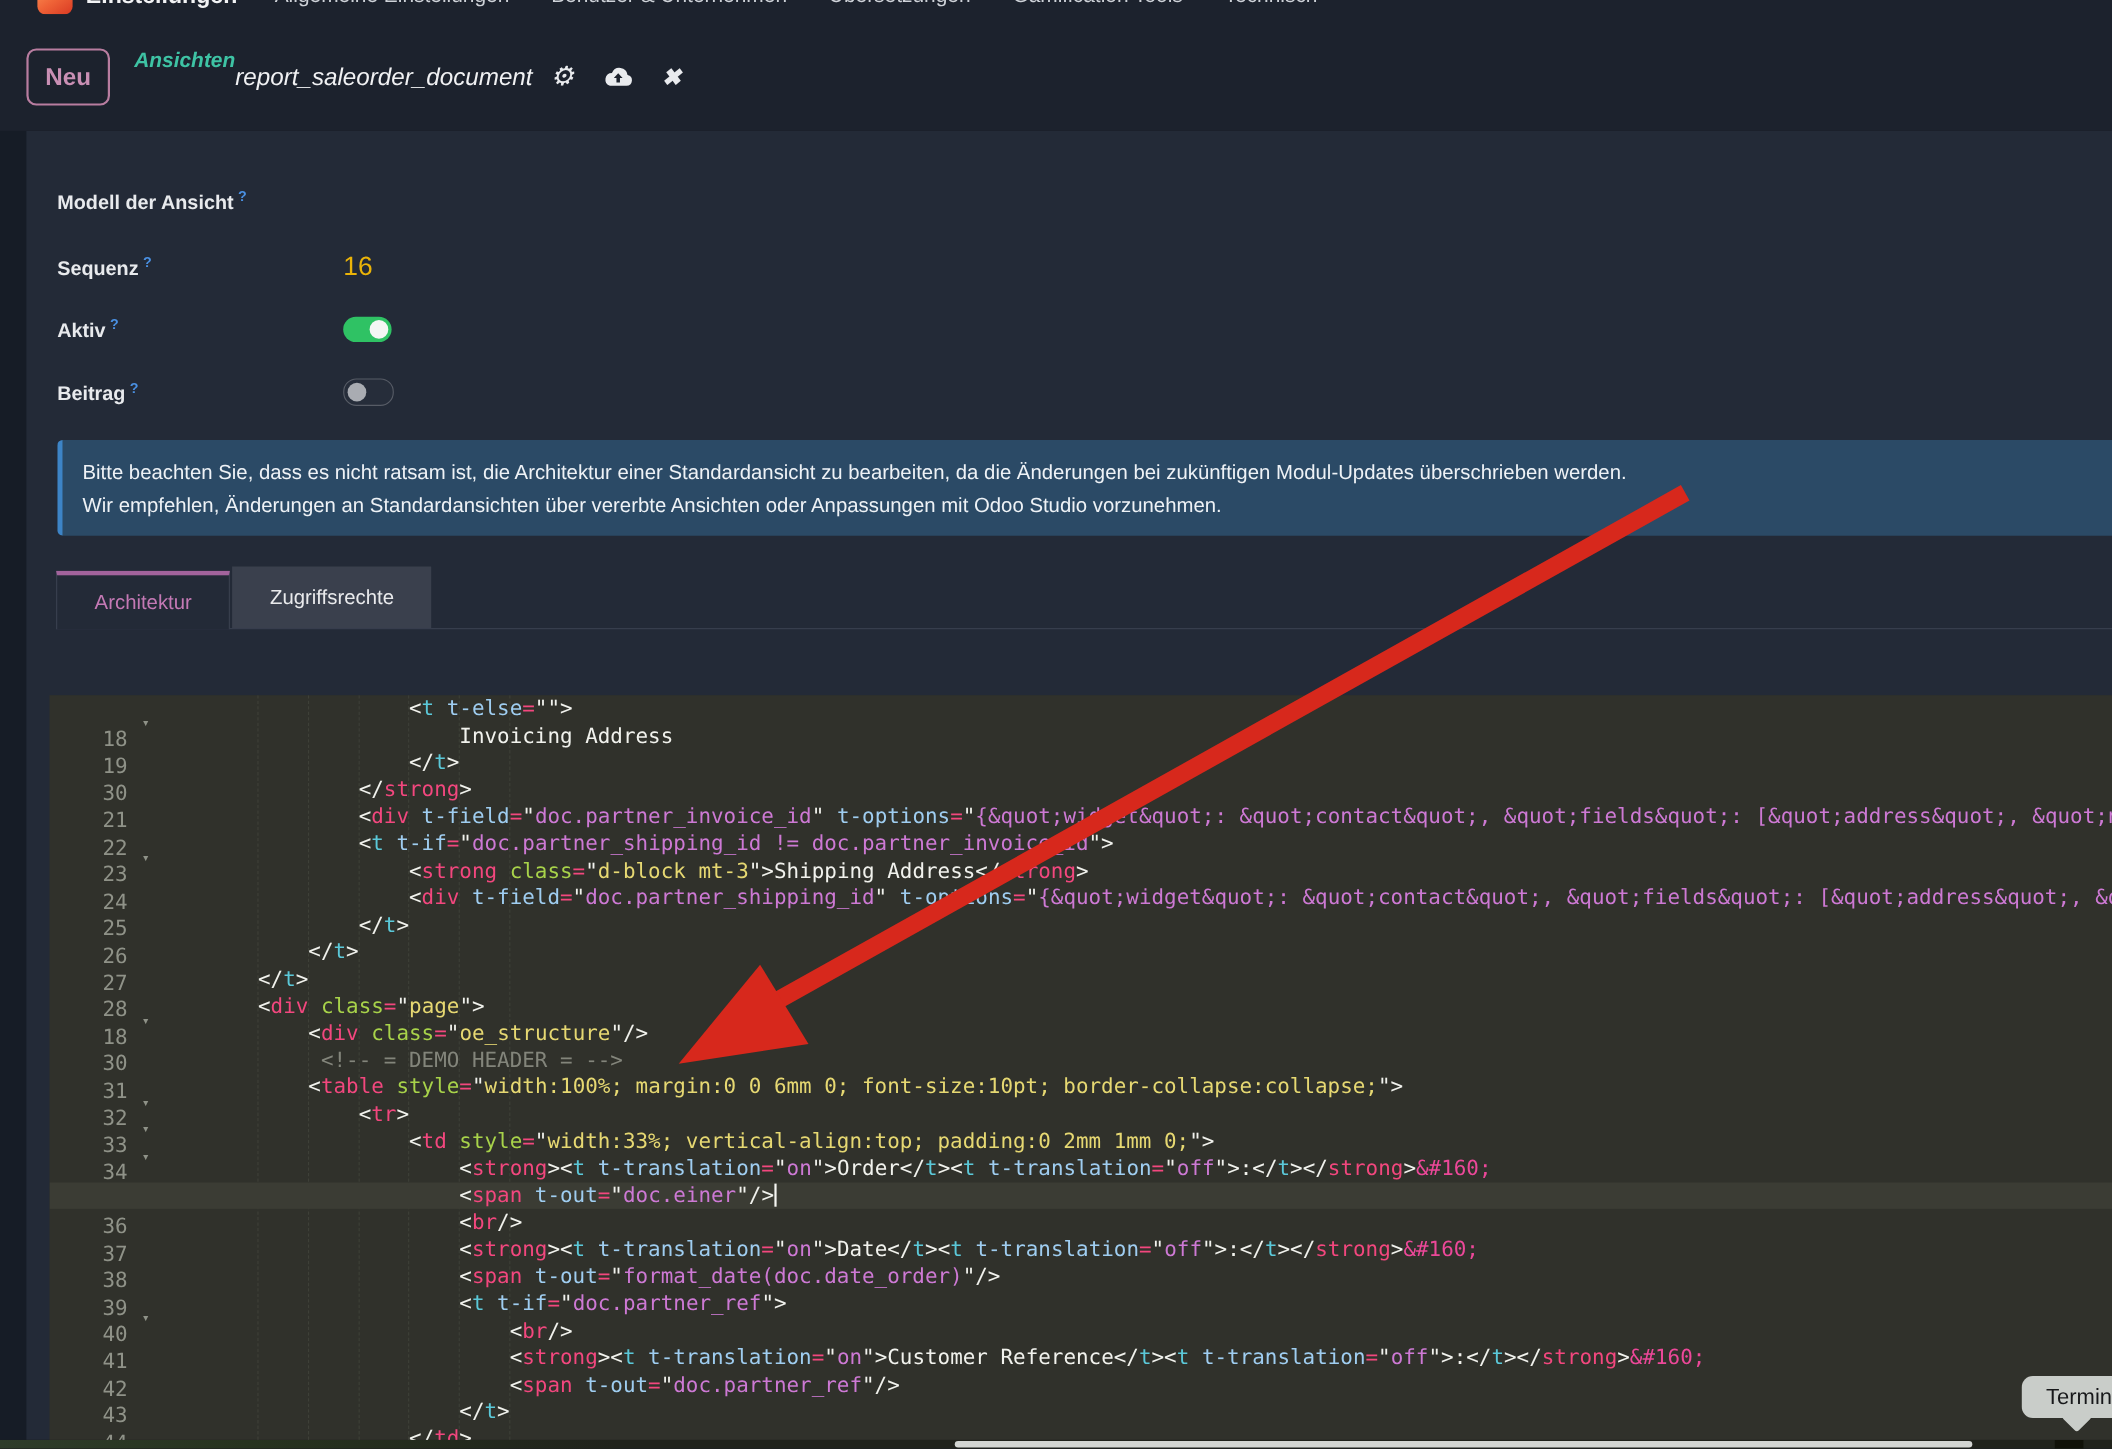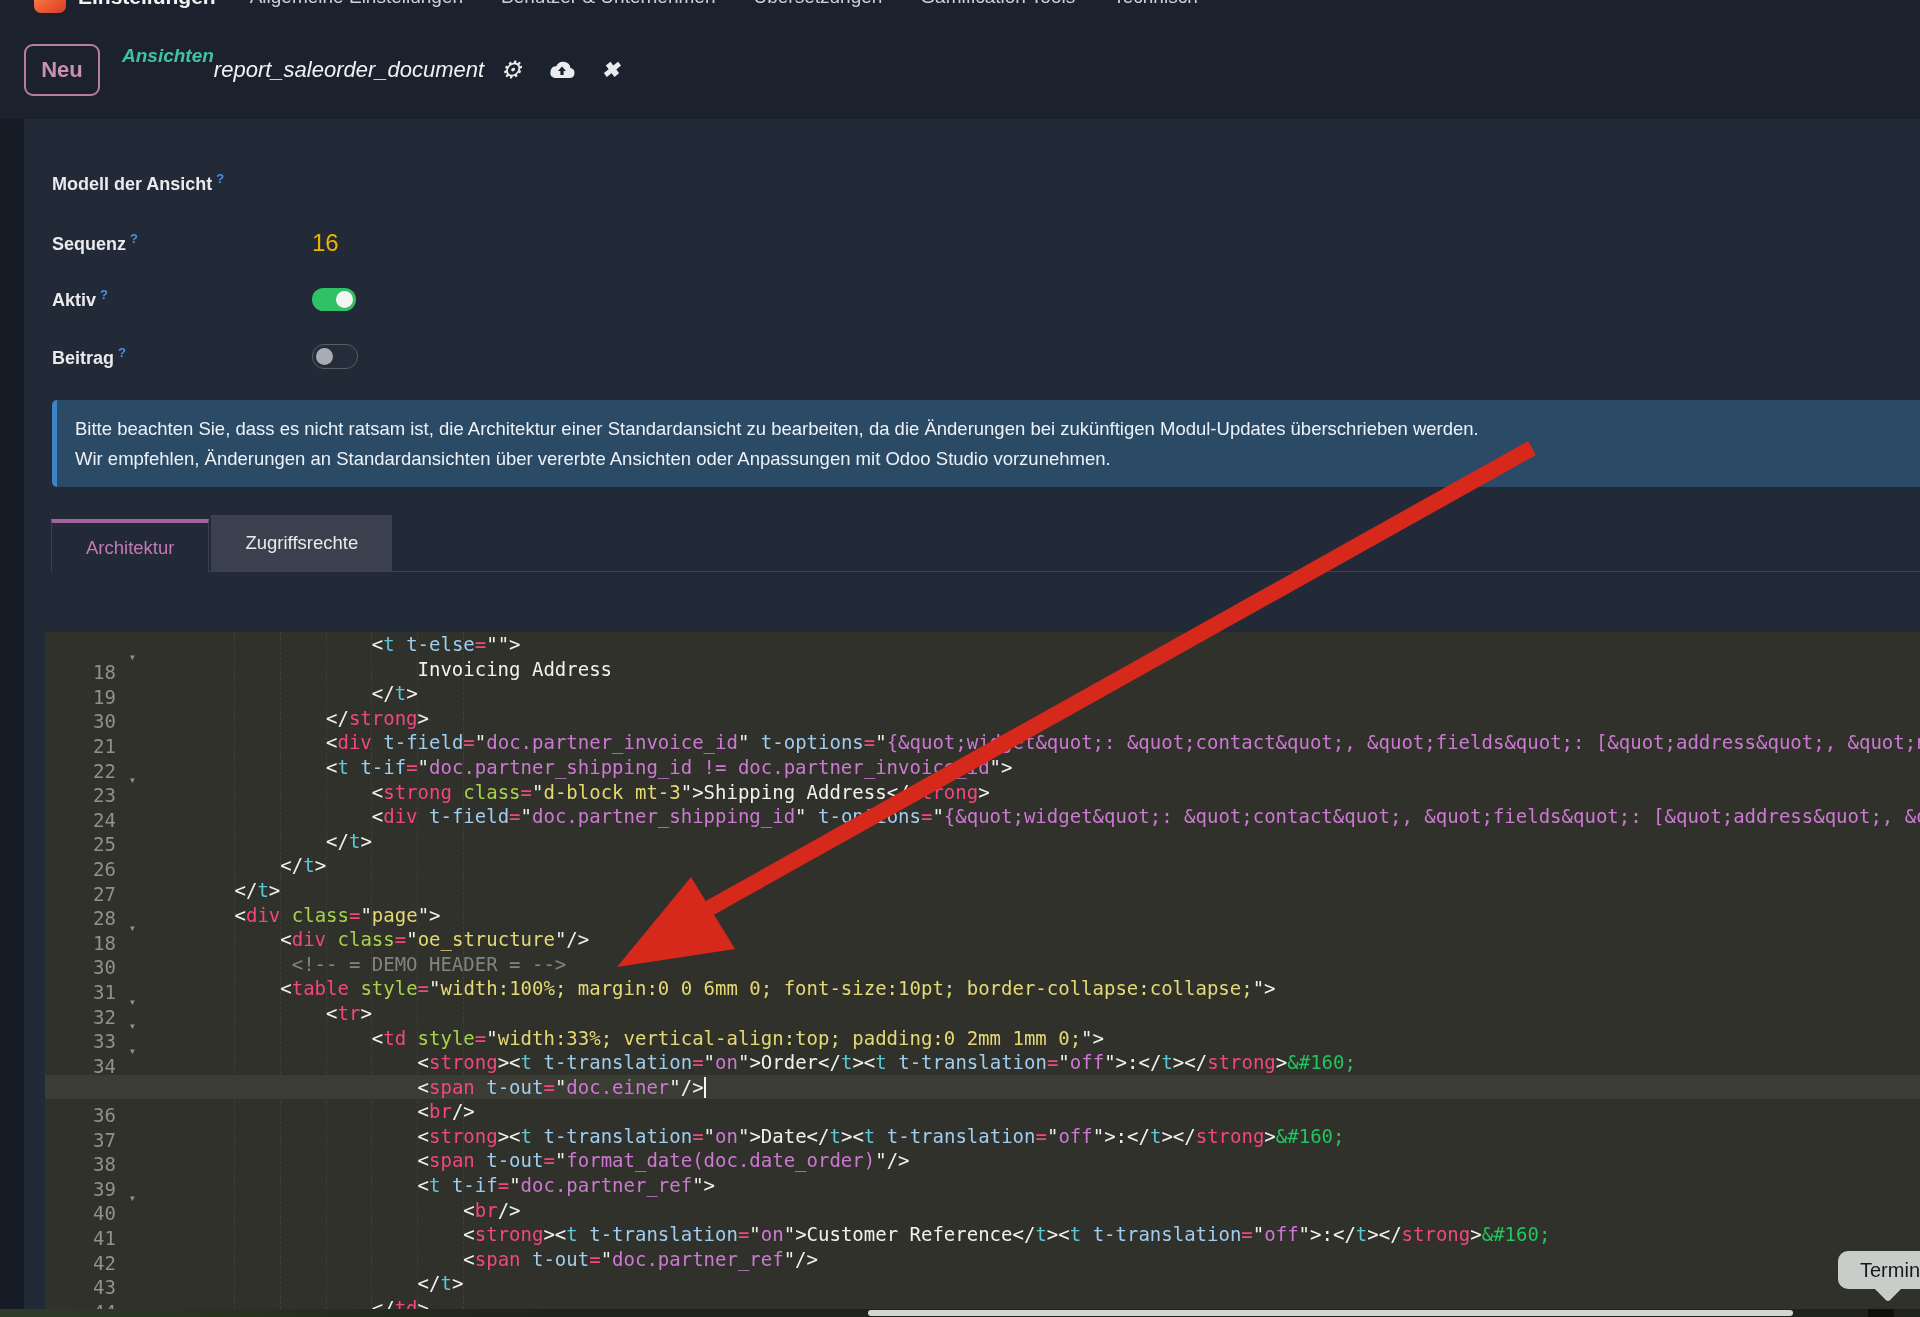--- a/index.html
+++ b/index.html
@@ -56,21 +56,21 @@
     overflow:hidden;cursor:text;}
   .iguide{position:absolute;top:0;bottom:0;width:0;border-left:1px dashed #3e4038;}
   .cl{display:flex;height:24.6px;align-items:center;position:relative;}
   .cl.activeline{background:#3b3c34;}
   .gut{flex:none;width:98px;position:relative;color:#8f9288;font:19px/24.6px "DejaVu Sans Mono",monospace;}
   .gut .num{position:absolute;right:27px;top:0;margin-top:16px;}
   .gut .fold{position:absolute;right:7px;top:1px;font-size:12px;color:#8f9288;cursor:pointer;}
   .code{white-space:pre;font:19px/24.6px "DejaVu Sans Mono",monospace;position:relative;}
   .s-w{color:#f1f2ed}.s-k{color:#f2477e}.s-c{color:#5bc8d8}.s-a{color:#9fcdf0}
   .s-g{color:#a8d34a}.s-y{color:#e6d872}.s-m{color:#cd79d4}.s-t{color:#f1f2ed}
-  .s-n{color:#22c55e}.s-x{color:#83857b}
+  .s-n{color:#ec4899}.s-x{color:#83857b}
   .cursor{display:inline-block;width:2px;height:21px;background:#f5f6f2;vertical-align:-4px;}
   
   .arrow-svg{position:absolute;left:0;top:0;z-index:60;pointer-events:none;}
   
   .tooltip{position:absolute;left:1838px;top:1251px;width:120px;height:38px;background:#c9cdc9;
     border-radius:10px;color:#17181a;font-size:20px;line-height:38px;padding-left:22px;z-index:55;}
   .tooltip-tail{position:absolute;left:1878px;top:1278px;width:20px;height:20px;background:#c9cdc9;
     transform:rotate(45deg);border-radius:3px;z-index:54;}
   
   .desk{position:absolute;left:0;top:1309px;width:1920px;height:8px;background:#20231c;z-index:70;overflow:hidden;}

